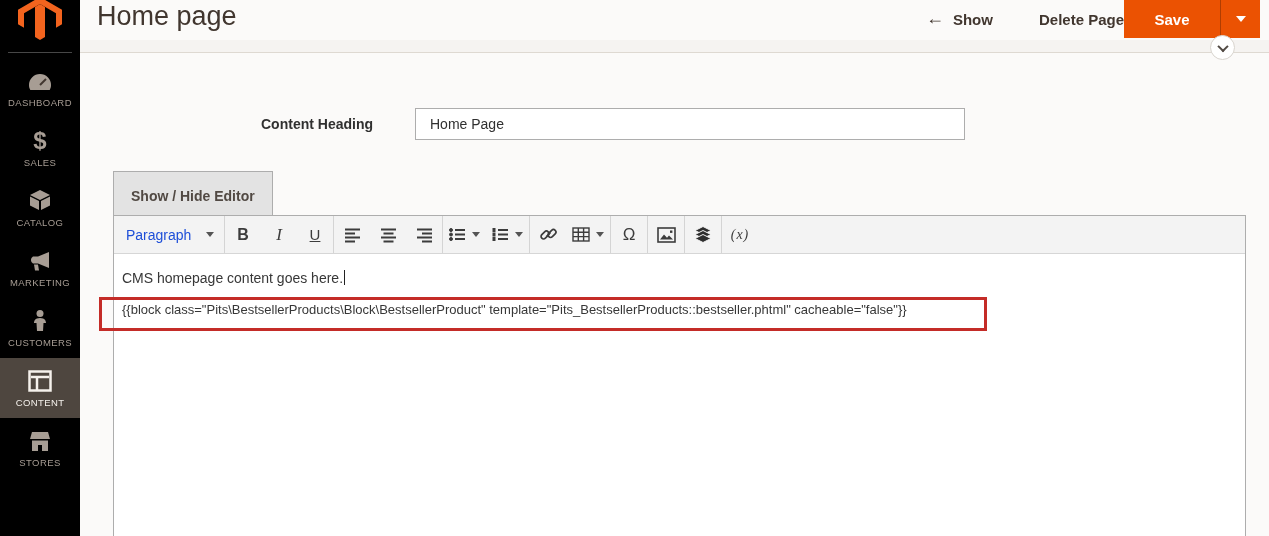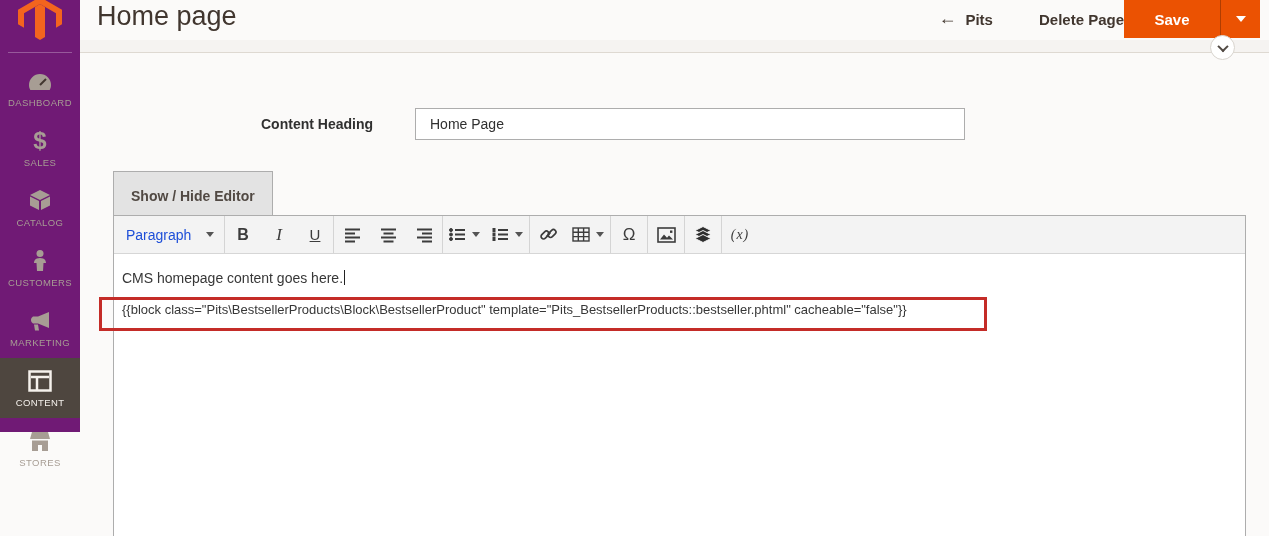--- a/index.html
+++ b/index.html
@@ -1,21 +1,21 @@
 <!DOCTYPE html>
 <html><head>
 <meta charset="utf-8">
 <style>
   * { margin:0; padding:0; box-sizing:border-box; }
   html,body { background:#fff; }
   body { font-family:"Liberation Sans","DejaVu Sans",sans-serif; }
   .app { position:relative; width:1269px; height:536px; background:#fbfaf9; overflow:hidden; }
 
   
-  .sidebar { position:absolute; left:0; top:0; width:80px; height:432px; background:#701a75; z-index:5; }
+  .sidebar { position:absolute; left:0; top:0; width:80px; height:536px; background:#000000; z-index:5; }
   .logo { position:absolute; top:-4px; left:18px; width:44px; height:46px; cursor:pointer; }
   .logo-divider { position:absolute; top:52px; left:8px; width:64px; height:1px; background:rgba(255,255,255,.28); }
   .menu { position:absolute; top:58px; left:0; width:80px; }
   .menu-item { height:60px; display:flex; flex-direction:column; align-items:center; justify-content:center; gap:5px; cursor:pointer; }
   .menu-item .mi-icon { height:24px; display:flex; align-items:flex-end; justify-content:center; }
   .menu-item .mi-label { font-size:9.5px; letter-spacing:.4px; color:#a79d94; }
   .menu-item svg { fill:#a79d94; }
   .menu-item .dollar { color:#a79d94; font-size:24px; font-weight:bold; line-height:22px; }
   .menu-item.active { background:#4e463f; }
   .menu-item.active .mi-label { color:#f5f1ec; }
@@ -114,36 +114,36 @@
               <path d="M12 2 L22 7 L12 12 L2 7 Z"></path>
               <path d="M2 8.5 L11 13 V22 L2 17.5 Z"></path>
               <path d="M22 8.5 L13 13 V22 L22 17.5 Z"></path>
             </svg>
         </span>
         <span class="mi-label">CATALOG</span>
       </div>
 
       <div class="menu-item">
         <span class="mi-icon">
+          <svg width="24" height="22" viewBox="0 0 24 22">
+              <path d="M21 2 V18 L10 13.5 H5 A4 4 0 0 1 5 6.5 H10 Z"></path>
+              <path d="M6 14.5 h4 l1 6 h-4 z"></path>
+            </svg>
+        </span>
+        <span class="mi-label">MARKETING</span>
+      </div>
+
+      <div class="menu-item">
+        <span class="mi-icon">
           <svg width="20" height="23" viewBox="0 0 20 23">
               <circle cx="10" cy="4.5" r="3.5"></circle>
               <path d="M10 9 C5 9 4 12 4 14 L6.5 14 L7 22 L13 22 L13.5 14 L16 14 C16 12 15 9 10 9 Z"></path>
             </svg>
         </span>
         <span class="mi-label">CUSTOMERS</span>
-      </div>
-
-      <div class="menu-item">
-        <span class="mi-icon">
-          <svg width="24" height="22" viewBox="0 0 24 22">
-              <path d="M21 2 V18 L10 13.5 H5 A4 4 0 0 1 5 6.5 H10 Z"></path>
-              <path d="M6 14.5 h4 l1 6 h-4 z"></path>
-            </svg>
-        </span>
-        <span class="mi-label">MARKETING</span>
       </div>
 
       <div class="menu-item active">
         <span class="mi-icon">
           <svg width="24" height="22" viewBox="0 0 24 22" fill="none">
               <rect x="1.5" y="1.5" width="21" height="19" stroke="#f5f1ec" stroke-width="2.5" fill="none"></rect>
               <line x1="3" y1="7" x2="21" y2="7" stroke="#f5f1ec" stroke-width="2.5"></line>
               <line x1="9" y1="8" x2="9" y2="20" stroke="#f5f1ec" stroke-width="2.5"></line>
             </svg>
         </span>
@@ -164,21 +164,21 @@
     </nav>
   </aside>
 
   <header class="page-header"></header>
   <div class="actions-band"></div>
   <h1 class="page-title">Home page</h1>
 
   <div class="header-actions">
     <button class="hbtn back-btn">
       <span class="back-arrow">←</span>
-      <span>Pits</span>
+      <span>Show</span>
     </button>
     <button class="hbtn delete-btn">Delete Page</button>
     <div class="save-split">
       <button class="save-main">Save</button>
       <button class="save-caret">
         <span class="tri"></span>
       </button>
     </div>
   </div>
 

